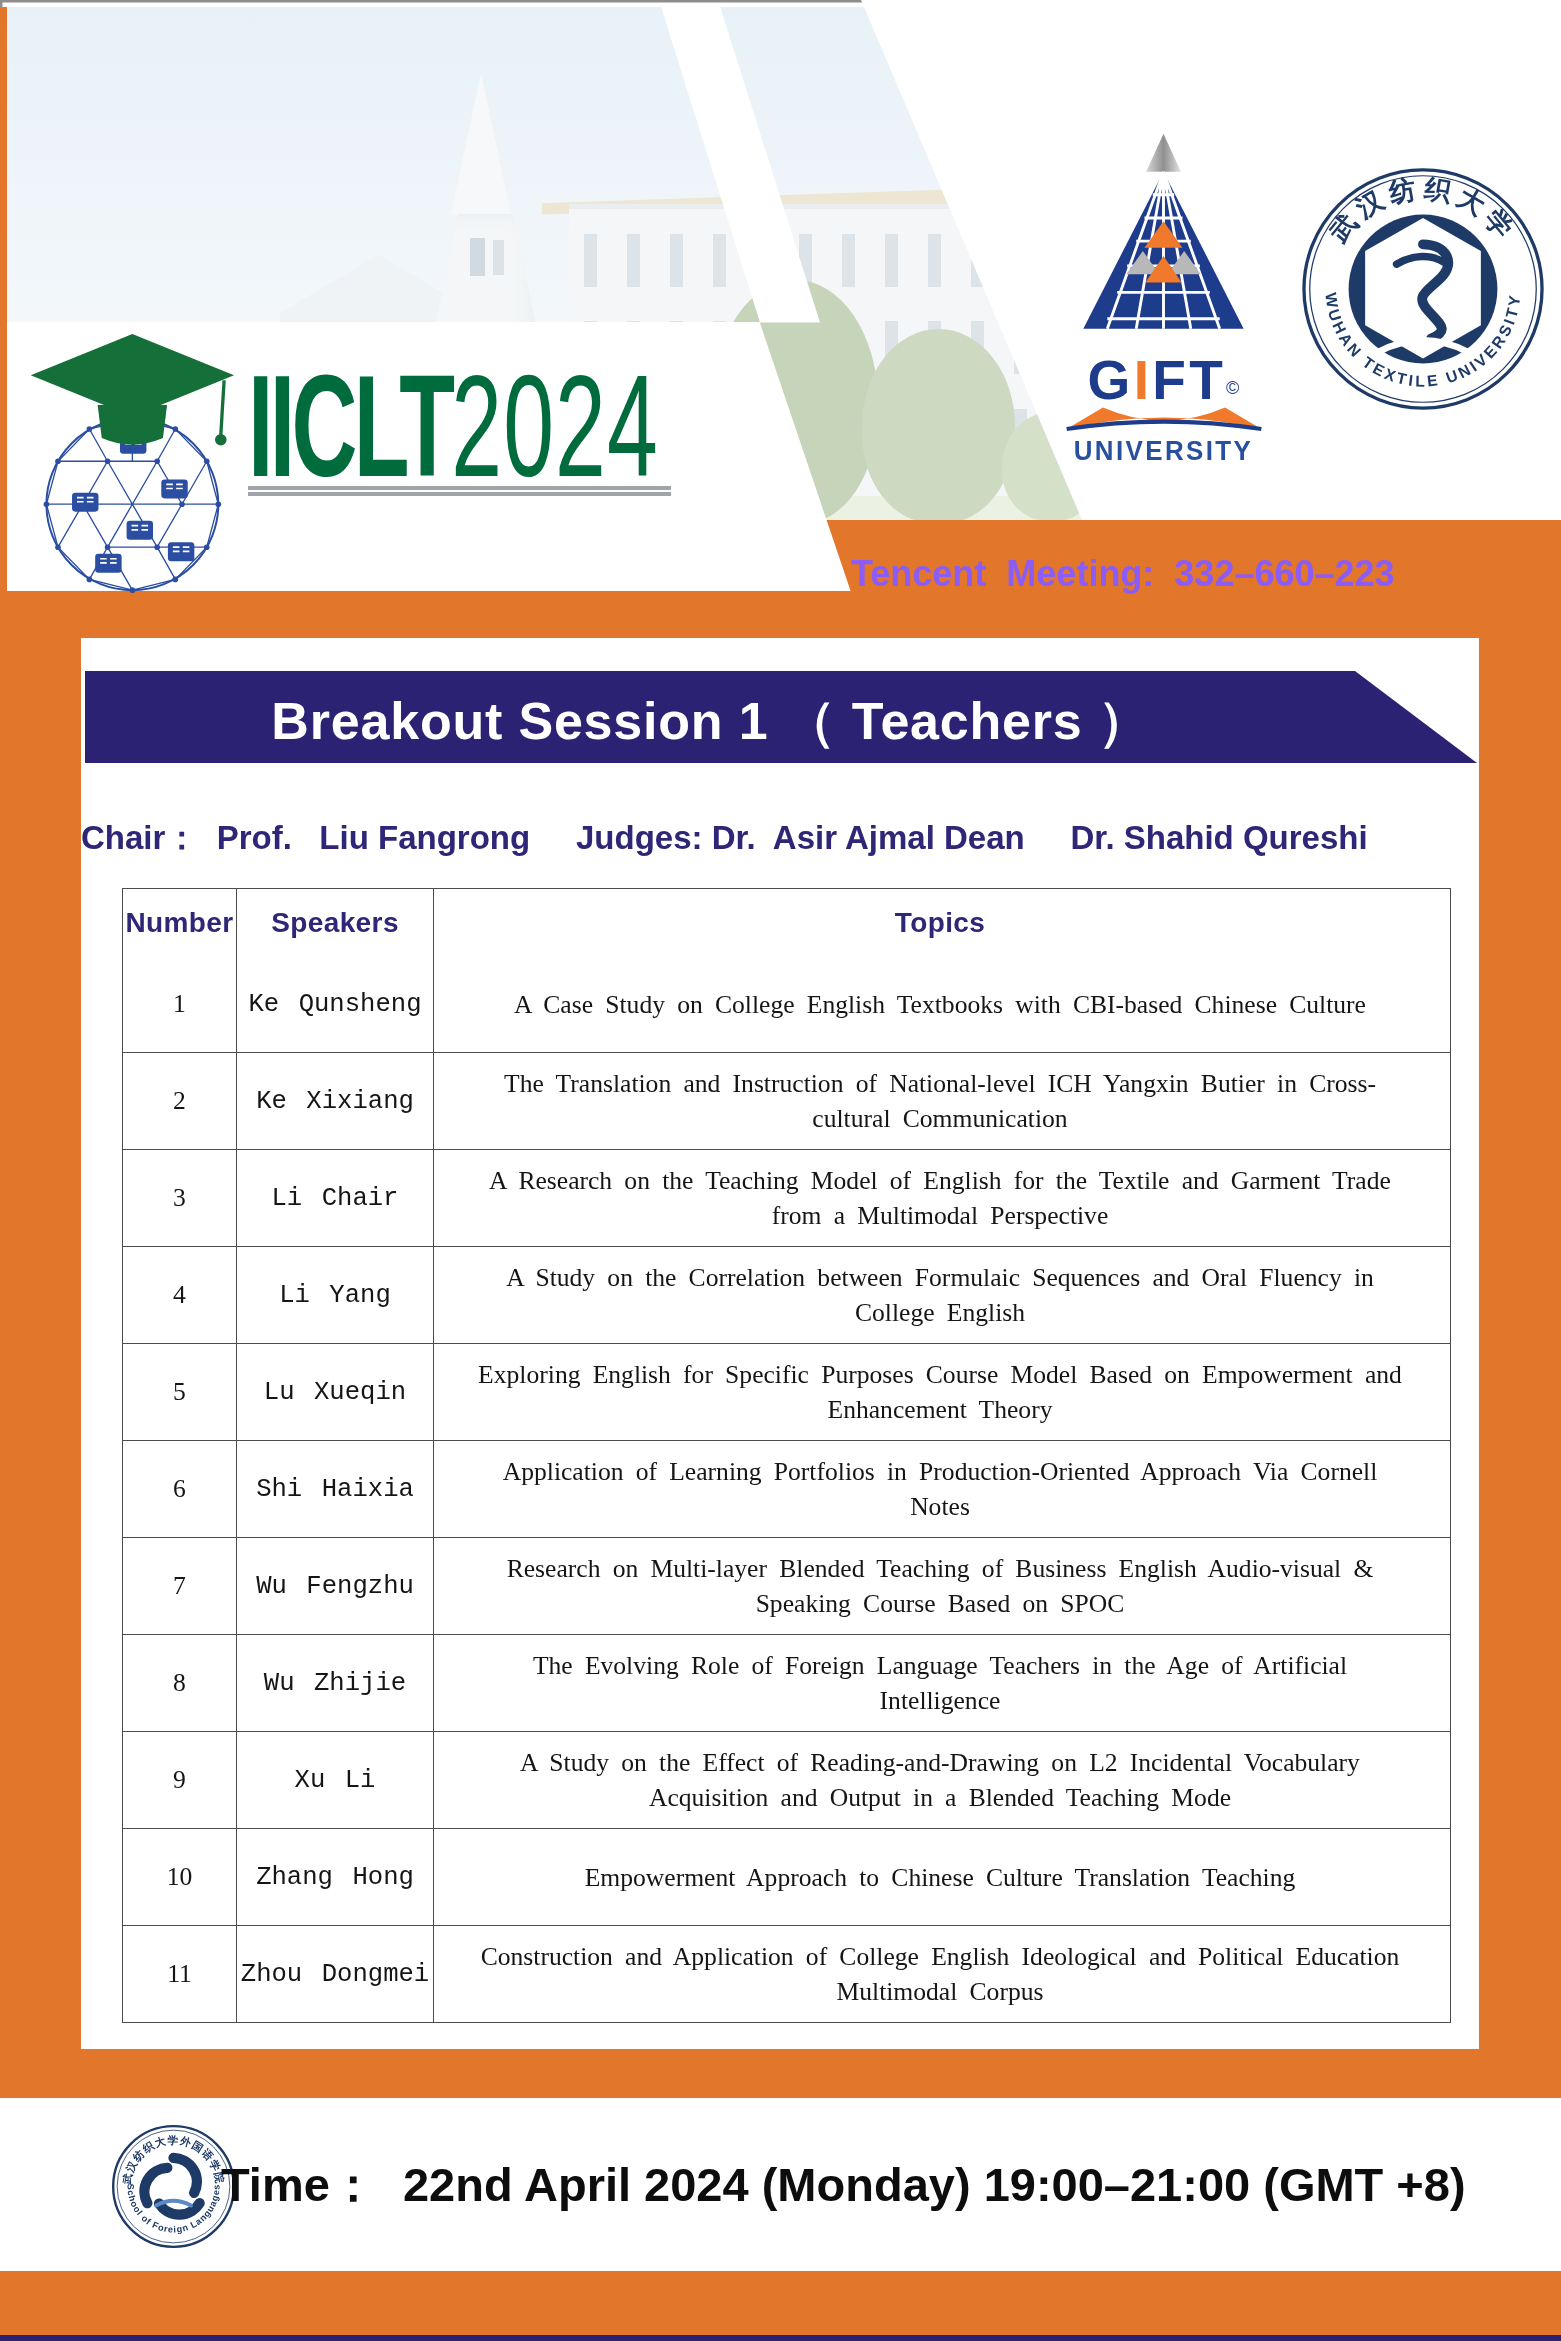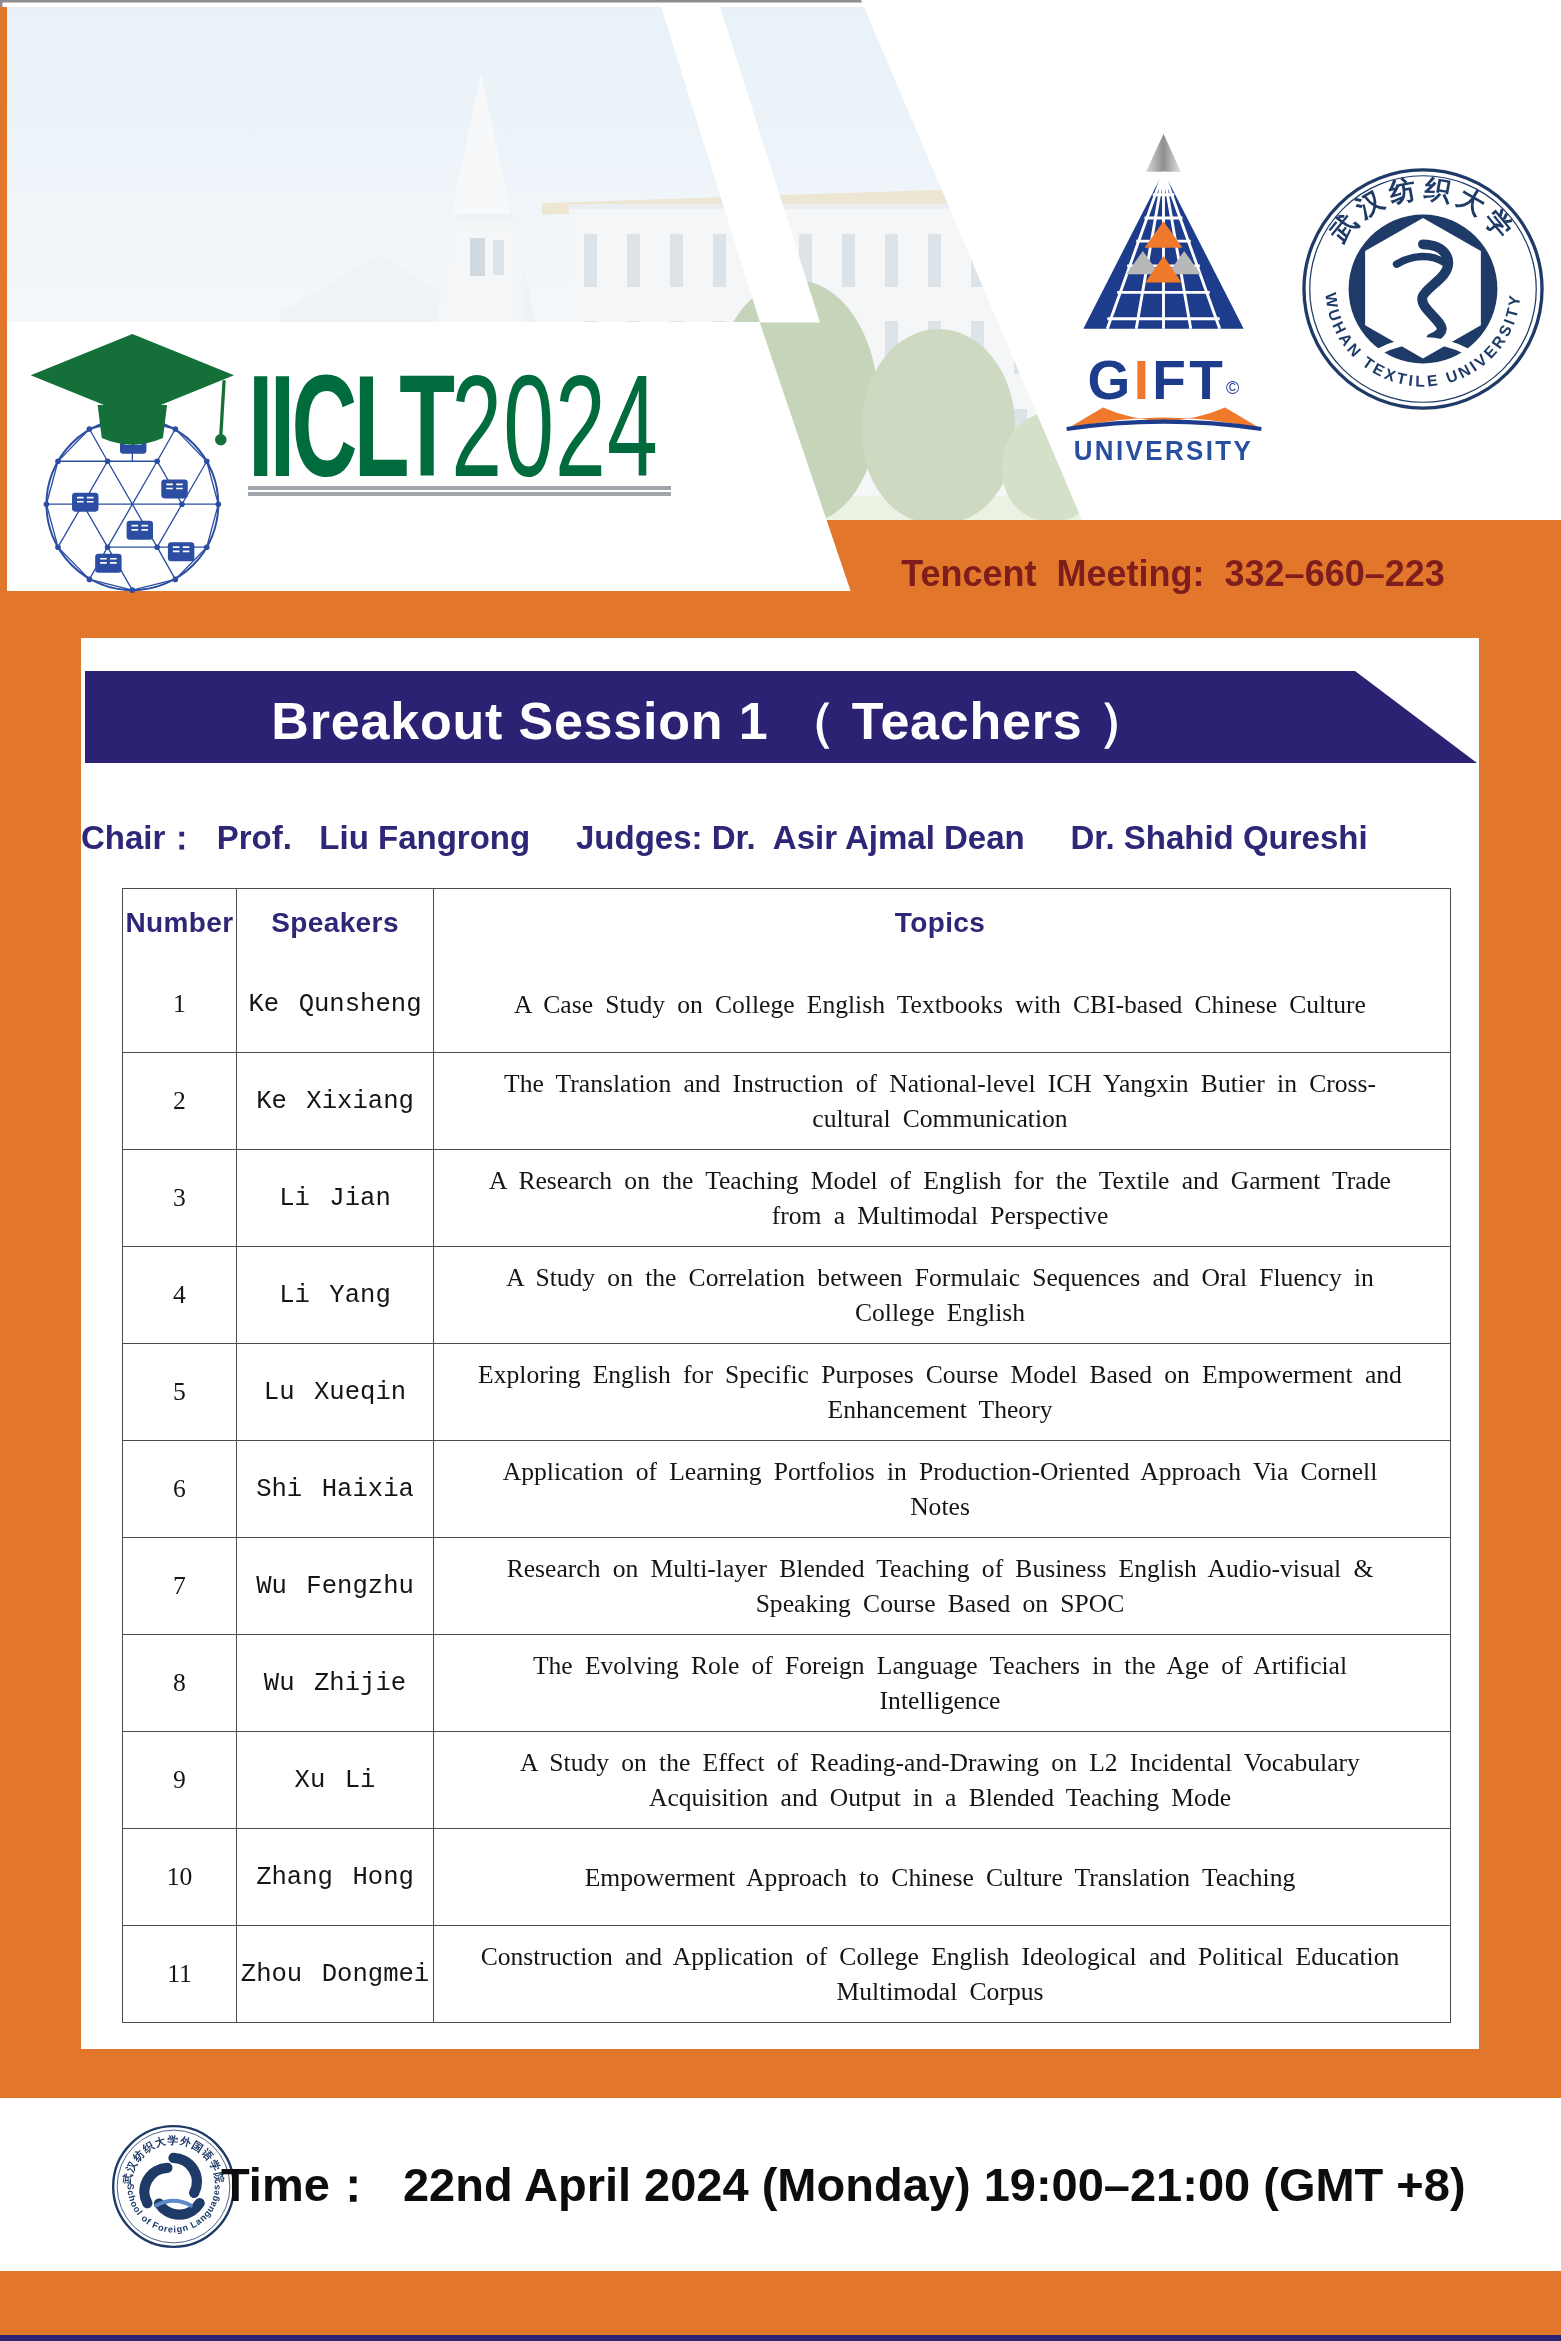--- a/index.html
+++ b/index.html
@@ -63,22 +63,22 @@
   .gift-word{margin-top:20px;font-size:55px;font-weight:800;color:#1e3c8c;letter-spacing:3.3px;line-height:50px;white-space:nowrap;}
   .gift-word .i{color:#f0792b;}
   .gift-word .cr{font-size:18px;font-weight:400;vertical-align:5px;letter-spacing:0;}
   .gift-swoosh{margin-top:-11.6px;}
   .gift-univ{font-size:27px;font-weight:800;color:#2950a0;letter-spacing:2.5px;
     transform:scaleX(0.96);transform-origin:center;margin-top:-1.7px;}
   
   .wtu{position:absolute;left:1299px;top:165px;}
   .school-seal{position:absolute;left:110px;top:2123px;}
   
-  .tencent{position:absolute;left:851px;top:553px;width:644px;text-align:center;
-    color:#7f1d1d;font-size:36px;font-weight:700;white-space:pre;}
+  .tencent{position:absolute;left:851px;top:553px;width:644px;
+    color:#8b5cf6;font-size:36px;font-weight:700;white-space:pre;}
   
   .banner{position:absolute;left:85px;top:671px;width:1392px;height:92px;background:#2b2274;
     clip-path:polygon(0 0,1270px 0,100% 100%,0 100%);}
   .banner span{display:block;text-align:center;padding-right:140px;line-height:100px;
     color:#fff;font-size:52px;font-weight:700;letter-spacing:0.8px;white-space:pre;}
   .chair{position:absolute;left:81px;top:816px;width:1110px;text-align:center;
     color:#2e2676;font-size:33px;font-weight:700;white-space:pre;}
   
   .stable{position:absolute;left:122px;top:888px;width:1327px;border:1.7px solid #4c4c4c;}
   .trow{display:grid;grid-template-columns:113px 197px 1013px;}
@@ -275,21 +275,21 @@
   </div>
 
   <div class="trow drow">
     <div class="cell num">2</div>
     <div class="cell spk">Ke Xixiang</div>
     <div class="cell top">The Translation and Instruction of National-level ICH Yangxin Butier in Cross-cultural Communication</div>
   </div>
 
   <div class="trow drow">
     <div class="cell num">3</div>
-    <div class="cell spk">Li Jian</div>
+    <div class="cell spk">Li Chair</div>
     <div class="cell top">A Research on the Teaching Model of English for the Textile and Garment Trade from a Multimodal Perspective</div>
   </div>
 
   <div class="trow drow">
     <div class="cell num">4</div>
     <div class="cell spk">Li Yang</div>
     <div class="cell top">A Study on the Correlation between Formulaic Sequences and Oral Fluency in College English</div>
   </div>
 
   <div class="trow drow">

